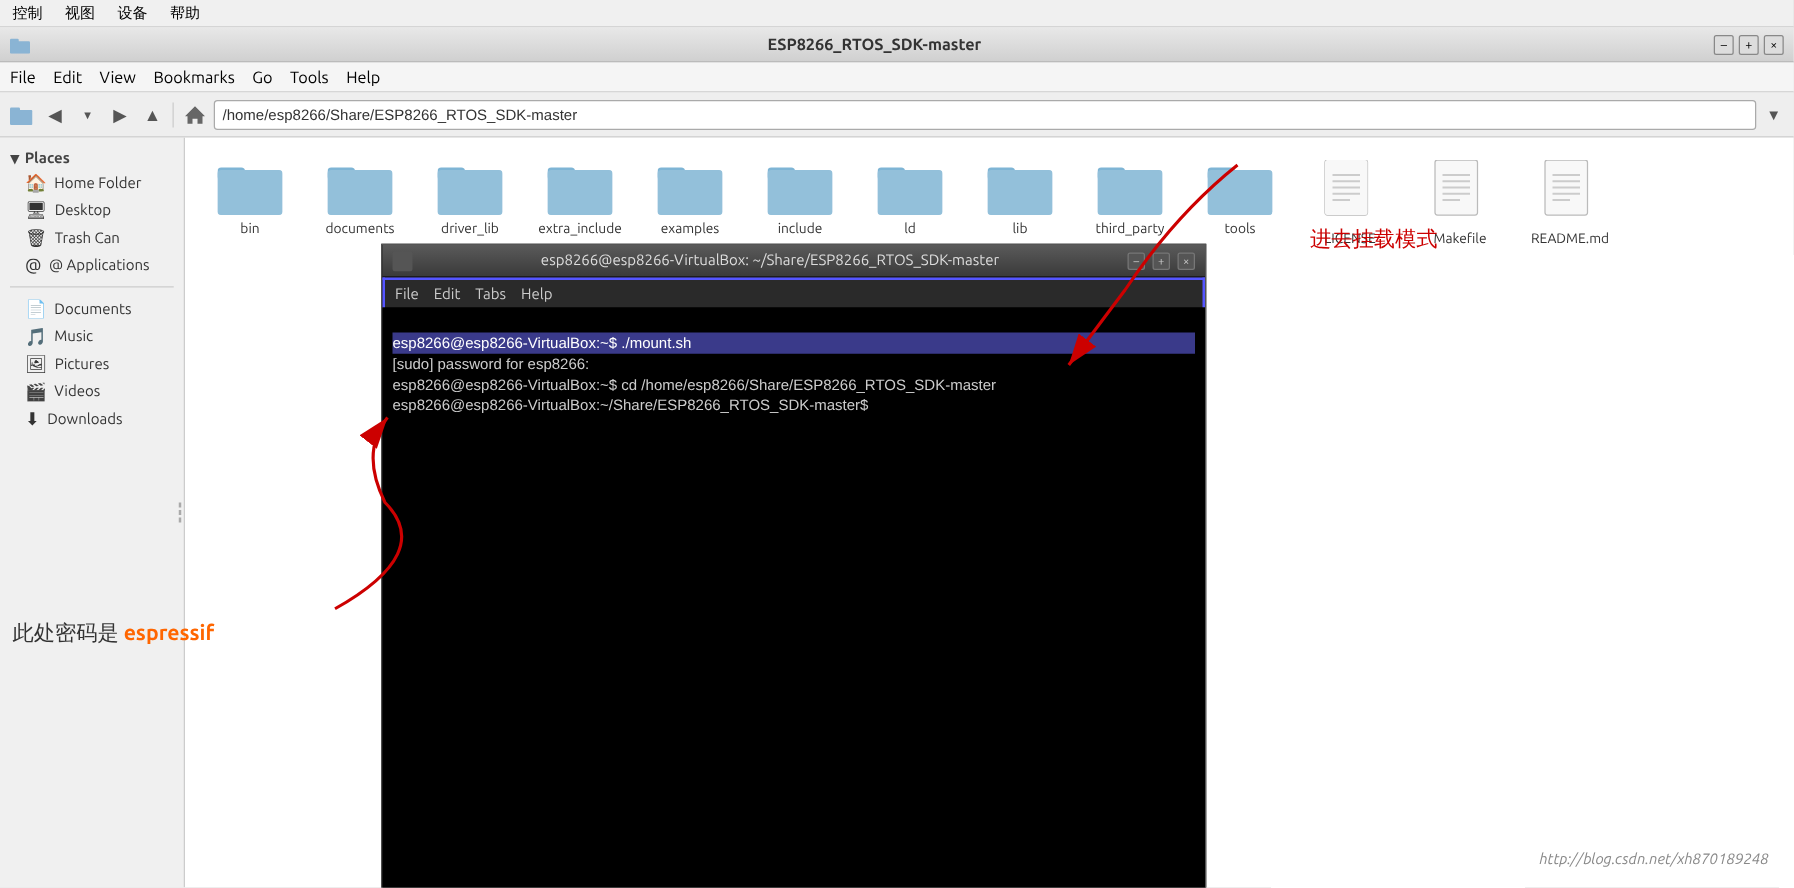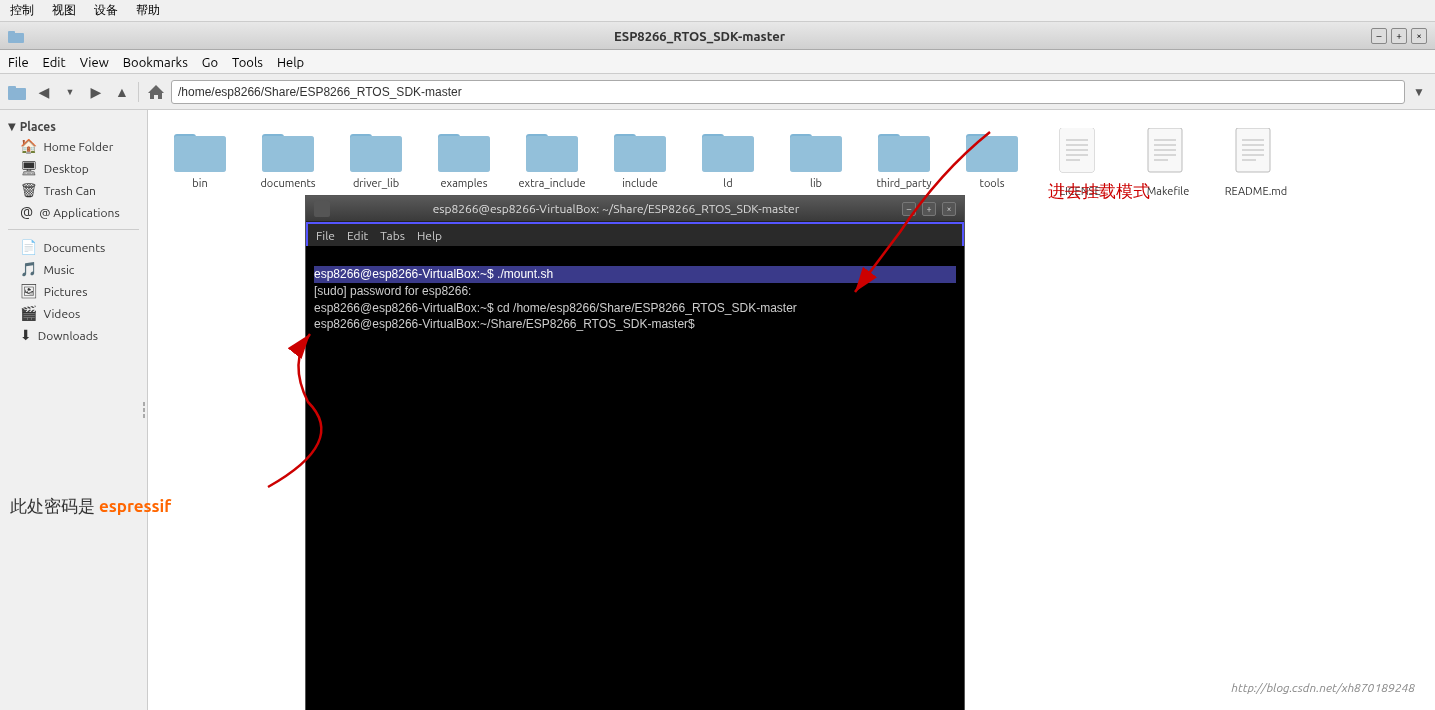--- a/index.html
+++ b/index.html
@@ -474,31 +474,31 @@
         <span class="file-label">driver_lib</span>
       </div>
       <div class="file-item">
         <div class="folder-icon">
           <svg viewBox="0 0 52 44">
               <rect x="0" y="8" width="52" height="36" rx="3" fill="#7fb5d5"></rect>
               <rect x="0" y="6" width="22" height="10" rx="3" fill="#7fb5d5"></rect>
               <rect x="0" y="8" width="52" height="36" rx="3" fill="#a8ccdf" opacity="0.5"></rect>
             </svg>
         </div>
+        <span class="file-label">extra_include</span>
+      </div>
+      <div class="file-item">
+        <div class="folder-icon">
+          <svg viewBox="0 0 52 44">
+              <rect x="0" y="8" width="52" height="36" rx="3" fill="#7fb5d5"></rect>
+              <rect x="0" y="6" width="22" height="10" rx="3" fill="#7fb5d5"></rect>
+              <rect x="0" y="8" width="52" height="36" rx="3" fill="#a8ccdf" opacity="0.5"></rect>
+            </svg>
+        </div>
         <span class="file-label">examples</span>
-      </div>
-      <div class="file-item">
-        <div class="folder-icon">
-          <svg viewBox="0 0 52 44">
-              <rect x="0" y="8" width="52" height="36" rx="3" fill="#7fb5d5"></rect>
-              <rect x="0" y="6" width="22" height="10" rx="3" fill="#7fb5d5"></rect>
-              <rect x="0" y="8" width="52" height="36" rx="3" fill="#a8ccdf" opacity="0.5"></rect>
-            </svg>
-        </div>
-        <span class="file-label">extra_include</span>
       </div>
       <div class="file-item">
         <div class="folder-icon">
           <svg viewBox="0 0 52 44">
               <rect x="0" y="8" width="52" height="36" rx="3" fill="#7fb5d5"></rect>
               <rect x="0" y="6" width="22" height="10" rx="3" fill="#7fb5d5"></rect>
               <rect x="0" y="8" width="52" height="36" rx="3" fill="#a8ccdf" opacity="0.5"></rect>
             </svg>
         </div>
         <span class="file-label">include</span>

